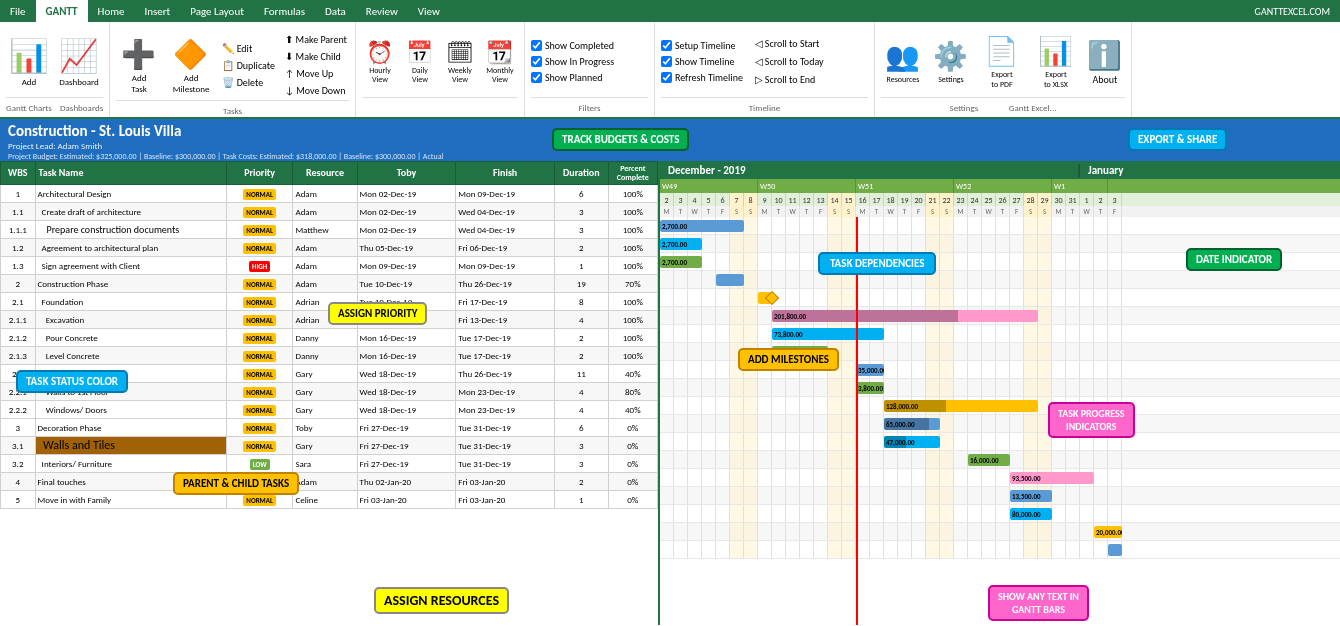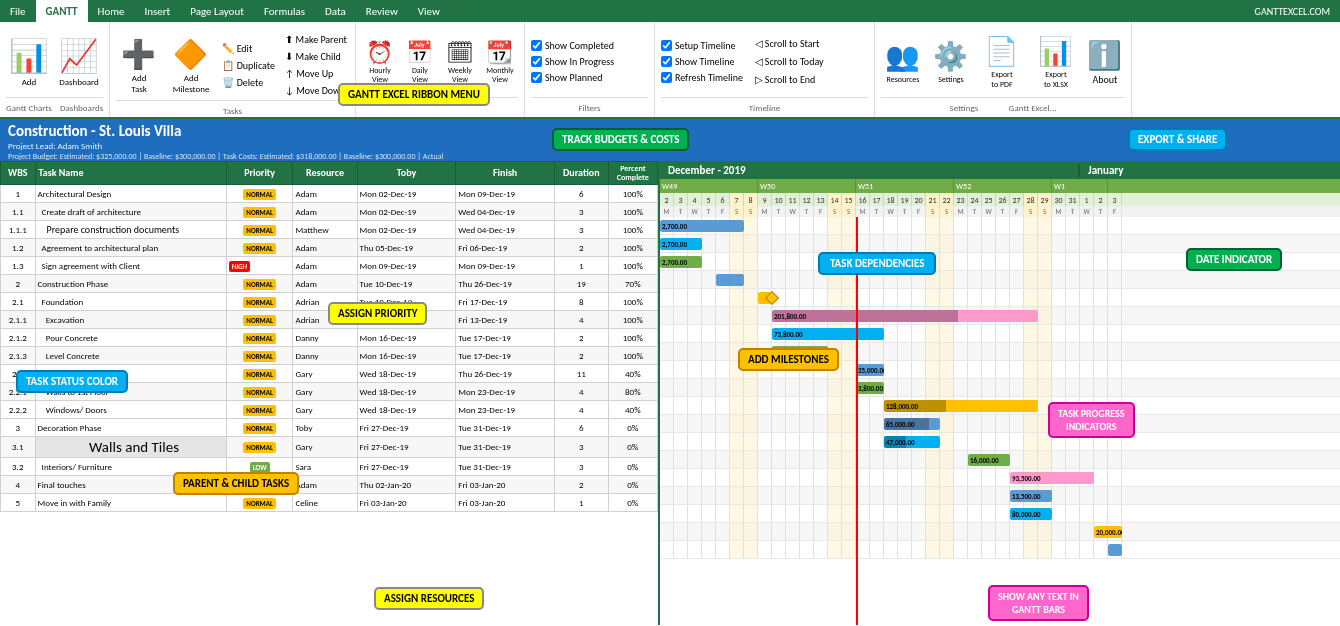--- a/index.html
+++ b/index.html
@@ -220,21 +220,21 @@
     </td>
     <td style="border:1px solid #d0d0d0;padding:1px 2px;height:18px;background:#f7f7f7;font-size:9px;">Adam</td>
     <td style="border:1px solid #d0d0d0;padding:1px 2px;height:18px;background:#f7f7f7;font-size:9px;">Thu 05-Dec-19</td>
     <td style="border:1px solid #d0d0d0;padding:1px 2px;height:18px;background:#f7f7f7;font-size:9px;">Fri 06-Dec-19</td>
     <td style="border:1px solid #d0d0d0;padding:1px 2px;height:18px;background:#f7f7f7;font-size:9px;text-align:center;">2</td>
     <td style="border:1px solid #d0d0d0;padding:1px 2px;height:18px;background:#f7f7f7;font-size:9px;text-align:center;">100%</td>
   </tr>
             <tr>
     <td style="border:1px solid #d0d0d0;padding:1px 3px;height:18px;text-align:center;background:#fff;font-size:9px;">1.3</td>
     <td style="border:1px solid #d0d0d0;padding:1px 2px;height:18px;background:#fff;font-size:9px;white-space:nowrap;overflow:hidden;max-width:155px;">&nbsp;&nbsp;Sign agreement with Client</td>
-    <td style="border:1px solid #d0d0d0;padding:1px 2px;height:18px;background:#fff;text-align:left;font-style:italic;">
+    <td style="border:1px solid #d0d0d0;padding:1px 2px;height:18px;background:#fff;text-align:center;">
       <span style="display:inline-block;background:#ff0000;color:#fff;font-size:7px;font-weight:bold;padding:1px 3px;border-radius:2px;">HIGH</span>
     </td>
     <td style="border:1px solid #d0d0d0;padding:1px 2px;height:18px;background:#fff;font-size:9px;">Adam</td>
     <td style="border:1px solid #d0d0d0;padding:1px 2px;height:18px;background:#fff;font-size:9px;">Mon 09-Dec-19</td>
     <td style="border:1px solid #d0d0d0;padding:1px 2px;height:18px;background:#fff;font-size:9px;">Mon 09-Dec-19</td>
     <td style="border:1px solid #d0d0d0;padding:1px 2px;height:18px;background:#fff;font-size:9px;text-align:center;">1</td>
     <td style="border:1px solid #d0d0d0;padding:1px 2px;height:18px;background:#fff;font-size:9px;text-align:center;">100%</td>
   </tr>
             <tr>
     <td style="border:1px solid #d0d0d0;padding:1px 3px;height:18px;text-align:center;background:#f7f7f7;font-size:9px;">2</td>
@@ -339,21 +339,21 @@
       <span style="display:inline-block;background:#ffc000;color:#000;font-size:7px;font-weight:bold;padding:1px 3px;border-radius:2px;">NORMAL</span>
     </td>
     <td style="border:1px solid #d0d0d0;padding:1px 2px;height:18px;background:#fff;font-size:9px;">Toby</td>
     <td style="border:1px solid #d0d0d0;padding:1px 2px;height:18px;background:#fff;font-size:9px;">Fri 27-Dec-19</td>
     <td style="border:1px solid #d0d0d0;padding:1px 2px;height:18px;background:#fff;font-size:9px;">Tue 31-Dec-19</td>
     <td style="border:1px solid #d0d0d0;padding:1px 2px;height:18px;background:#fff;font-size:9px;text-align:center;">6</td>
     <td style="border:1px solid #d0d0d0;padding:1px 2px;height:18px;background:#fff;font-size:9px;text-align:center;">0%</td>
   </tr>
             <tr>
     <td style="border:1px solid #d0d0d0;padding:1px 3px;height:18px;text-align:center;background:#f7f7f7;font-size:9px;">3.1</td>
-    <td style="border:1px solid #d0d0d0;padding:1px 2px;height:18px;background:#e5e5e5;font-size:15px;white-space:nowrap;overflow:hidden;max-width:155px;text-align:center;">&nbsp;&nbsp;Walls and Tiles</td>
+    <td style="border:1px solid #d0d0d0;padding:1px 2px;height:18px;background:#a16207;font-size:12px;white-space:nowrap;overflow:hidden;max-width:155px;">&nbsp;&nbsp;Walls and Tiles</td>
     <td style="border:1px solid #d0d0d0;padding:1px 2px;height:18px;background:#f7f7f7;text-align:center;">
       <span style="display:inline-block;background:#ffc000;color:#000;font-size:7px;font-weight:bold;padding:1px 3px;border-radius:2px;">NORMAL</span>
     </td>
     <td style="border:1px solid #d0d0d0;padding:1px 2px;height:18px;background:#f7f7f7;font-size:9px;">Gary</td>
     <td style="border:1px solid #d0d0d0;padding:1px 2px;height:18px;background:#f7f7f7;font-size:9px;">Fri 27-Dec-19</td>
     <td style="border:1px solid #d0d0d0;padding:1px 2px;height:18px;background:#f7f7f7;font-size:9px;">Tue 31-Dec-19</td>
     <td style="border:1px solid #d0d0d0;padding:1px 2px;height:18px;background:#f7f7f7;font-size:9px;text-align:center;">3</td>
     <td style="border:1px solid #d0d0d0;padding:1px 2px;height:18px;background:#f7f7f7;font-size:9px;text-align:center;">0%</td>
   </tr>
             <tr>
@@ -1207,35 +1207,34 @@
             <div style="position: absolute; top: 0px; bottom: 0px; left: 434px; width: 14px; border-right: 1px solid rgb(224, 224, 224);"></div>
             <div style="position: absolute; top: 0px; bottom: 0px; left: 448px; width: 14px; border-right: 1px solid rgb(224, 224, 224);"></div>
             <div style="position: absolute; left: 448px; top: 3px; width: 14px; height: 12px; background: rgb(91, 155, 213); border-radius: 2px; z-index: 2; display: flex; align-items: center; overflow: hidden;"></div>
           </div>
         </div>
 
       <div style="position:absolute;top:56px;bottom:0;left:196px;width:2px;background:#ff0000;z-index:5;"></div>
     </div>
   </div>
 
-  <div style="position:absolute;top:83px;left:338px;background:#ffff00;border:2px solid #888;border-radius:5px;padding:3px 8px;font-size:11px;font-weight:bold;z-index:20;">GANTT EXCEL RIBBON MENU</div>
 
   <div style="position:absolute;top:128px;left:552px;background:#00b050;color:#fff;border:2px solid #006030;border-radius:5px;padding:3px 8px;font-size:11px;font-weight:bold;z-index:20;">TRACK BUDGETS &amp; COSTS</div>
 
   <div style="position:absolute;top:128px;left:1128px;background:#00b0f0;color:#fff;border:2px solid #007ab0;border-radius:5px;padding:3px 8px;font-size:11px;font-weight:bold;z-index:20;">EXPORT &amp; SHARE</div>
 
   <div style="position:absolute;top:252px;left:818px;background:#00b0f0;color:#fff;border:2px solid #007ab0;border-radius:5px;padding:3px 10px;font-size:11px;font-weight:bold;z-index:20;">TASK DEPENDENCIES</div>
 
   <div style="position:absolute;top:348px;left:738px;background:#ffc000;color:#000;border:2px solid #c08000;border-radius:5px;padding:3px 8px;font-size:11px;font-weight:bold;z-index:20;">ADD MILESTONES</div>
 
   <div style="position:absolute;top:370px;left:16px;background:#00b0f0;color:#fff;border:2px solid #007ab0;border-radius:5px;padding:3px 8px;font-size:11px;font-weight:bold;z-index:20;">TASK STATUS COLOR</div>
 
   <div style="position:absolute;top:302px;left:328px;background:#ffff00;color:#000;border:2px solid #888;border-radius:5px;padding:3px 8px;font-size:11px;font-weight:bold;z-index:20;">ASSIGN PRIORITY</div>
 
-  <div style="position:absolute;top:587px;left:374px;background:#ffff00;color:#000;border:2px solid #888;border-radius:5px;padding:3px 8px;font-size:11px;font-weight:bold;z-index:20;">ASSIGN RESOURCES</div>
+  <div style="position:absolute;top:587px;left:374px;background:#ffff00;color:#000;border:2px solid #888;border-radius:5px;padding:3px 8px;font-size:14px;font-weight:bold;z-index:20;">ASSIGN RESOURCES</div>
 
   <div style="position:absolute;top:472px;left:173px;background:#ffc000;color:#000;border:2px solid #c08000;border-radius:5px;padding:3px 8px;font-size:11px;font-weight:bold;z-index:20;">PARENT &amp; CHILD TASKS</div>
 
   <div style="position:absolute;top:248px;left:1186px;background:#00b050;color:#fff;border:2px solid #006030;border-radius:5px;padding:3px 8px;font-size:11px;font-weight:bold;z-index:20;">DATE INDICATOR</div>
 
   <div style="position:absolute;top:402px;left:1048px;background:#ff66cc;color:#fff;border:2px solid #cc0099;border-radius:5px;padding:3px 8px;font-size:10px;font-weight:bold;z-index:20;text-align:center;">TASK PROGRESS<br>INDICATORS</div>
 
   <div style="position:absolute;top:585px;left:988px;background:#ff66cc;color:#fff;border:2px solid #cc0099;border-radius:5px;padding:3px 8px;font-size:10px;font-weight:bold;z-index:20;text-align:center;">SHOW ANY TEXT IN<br>GANTT BARS</div>
 
 </div>

